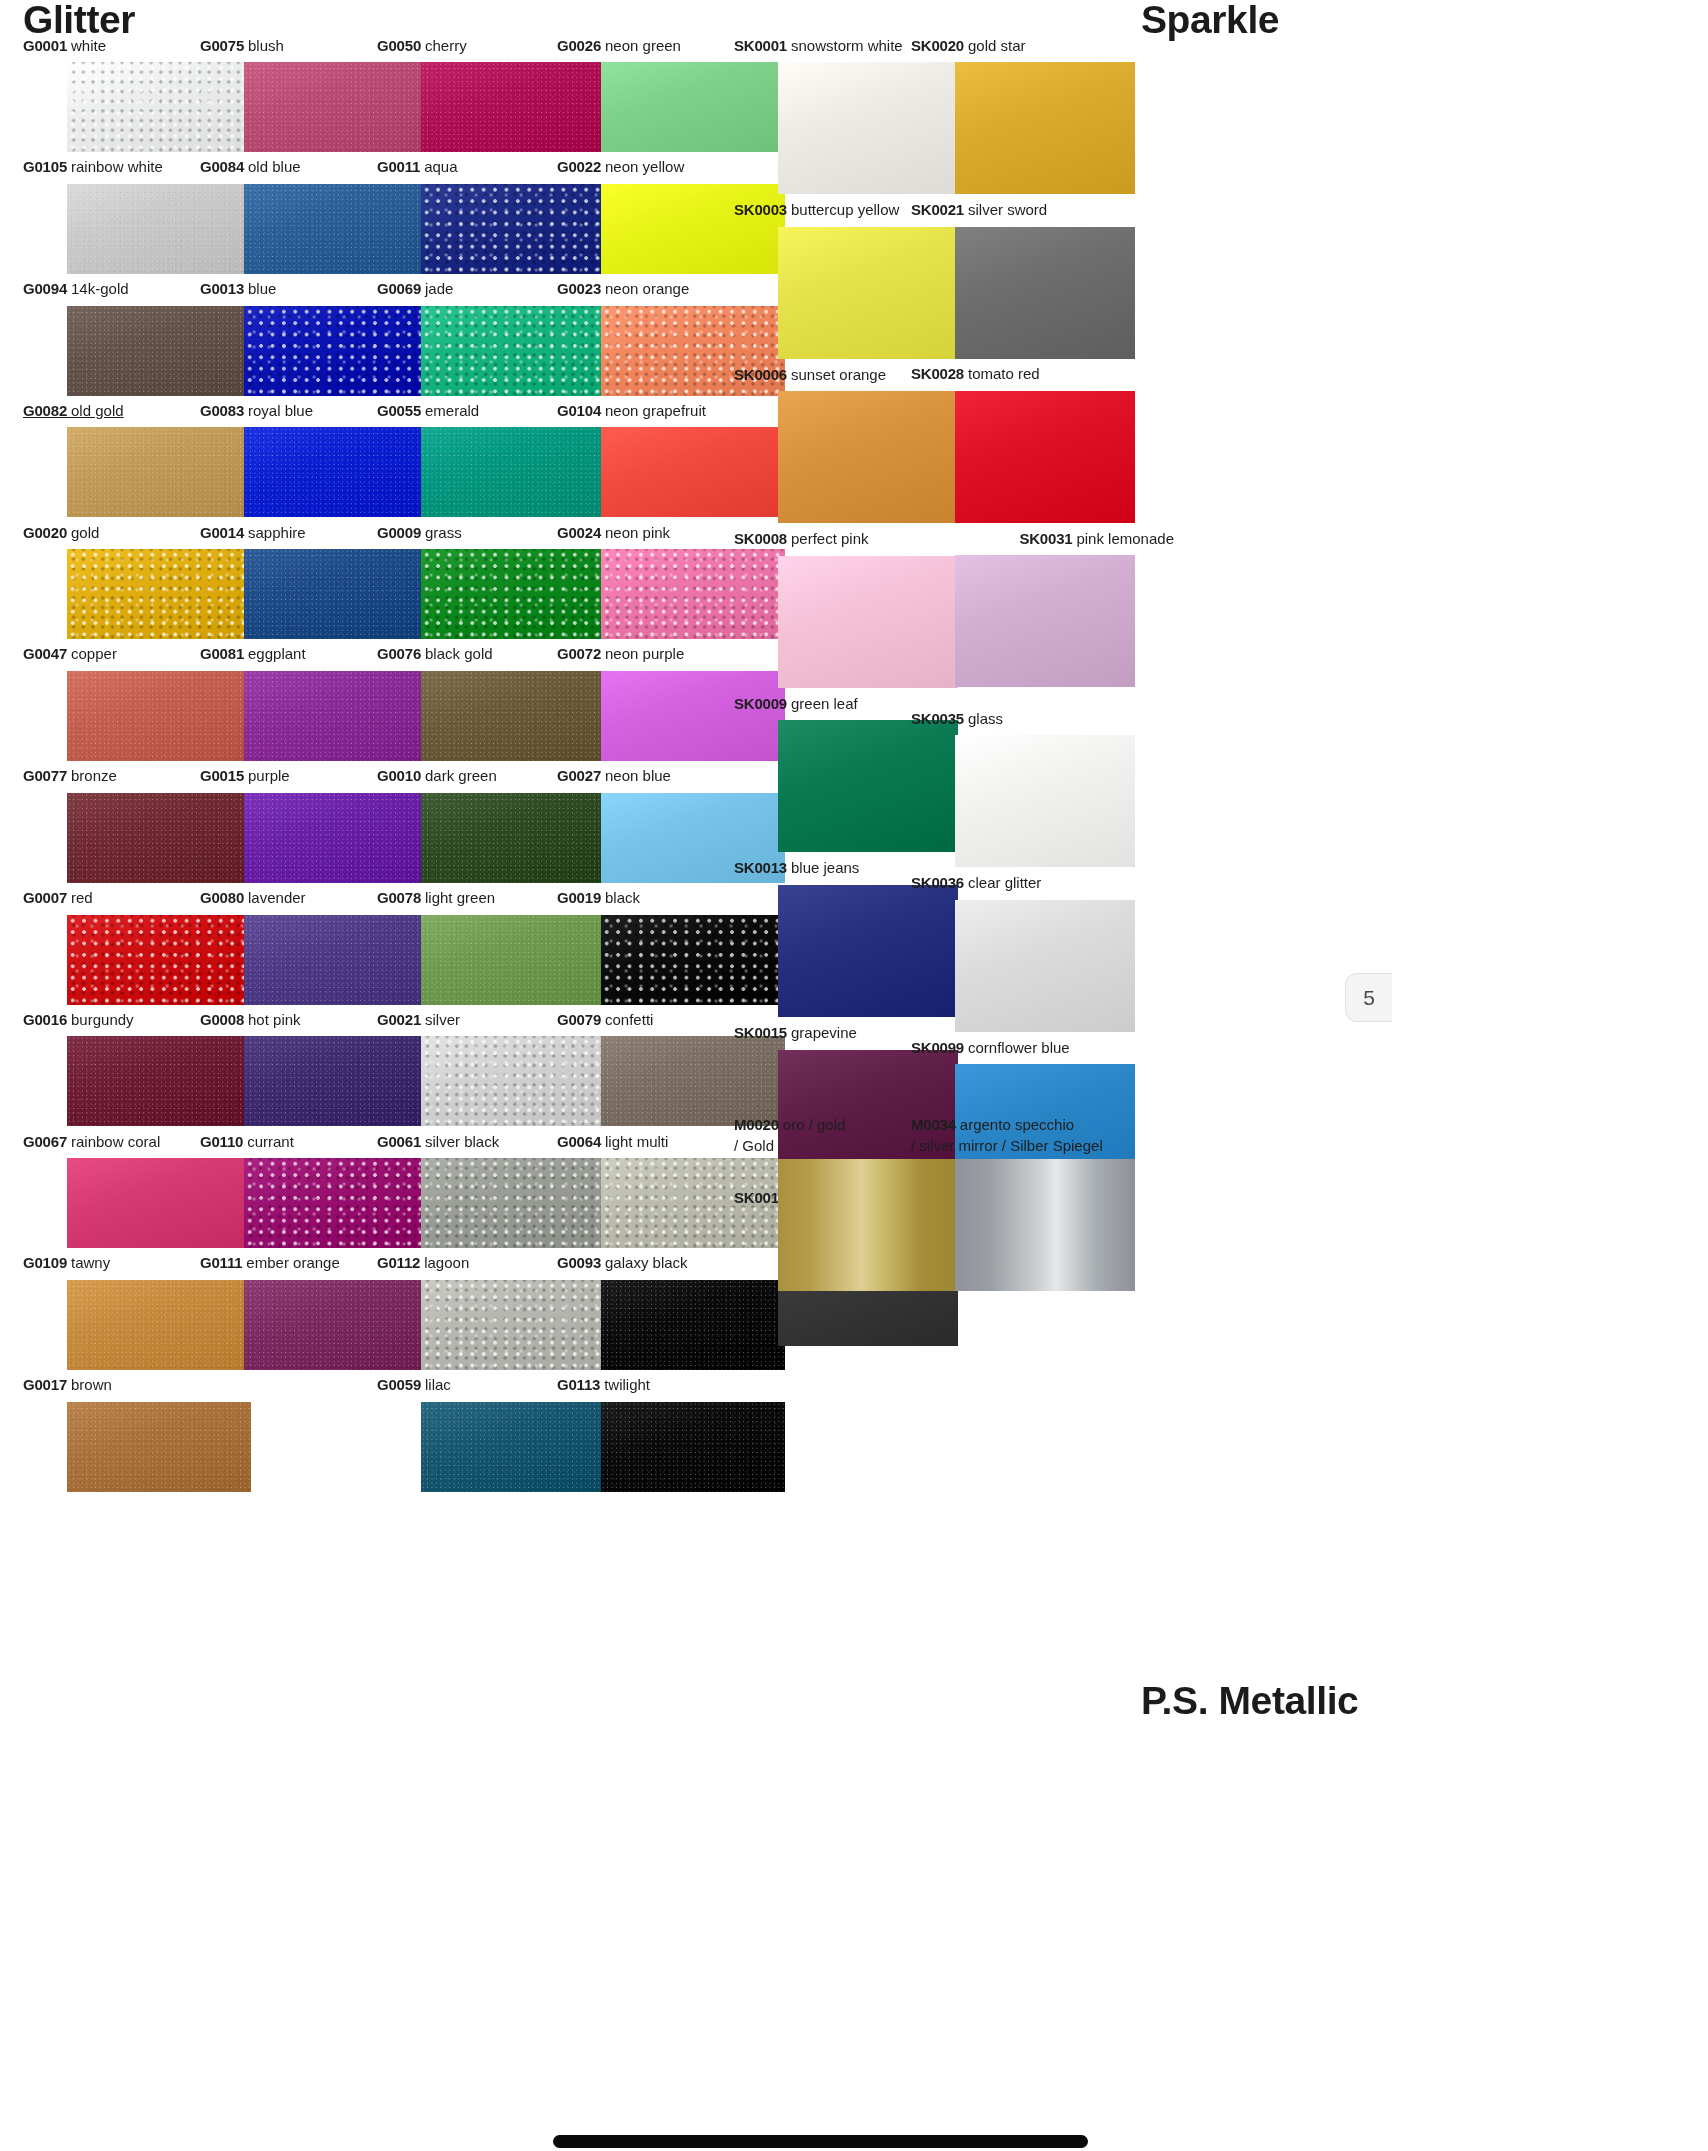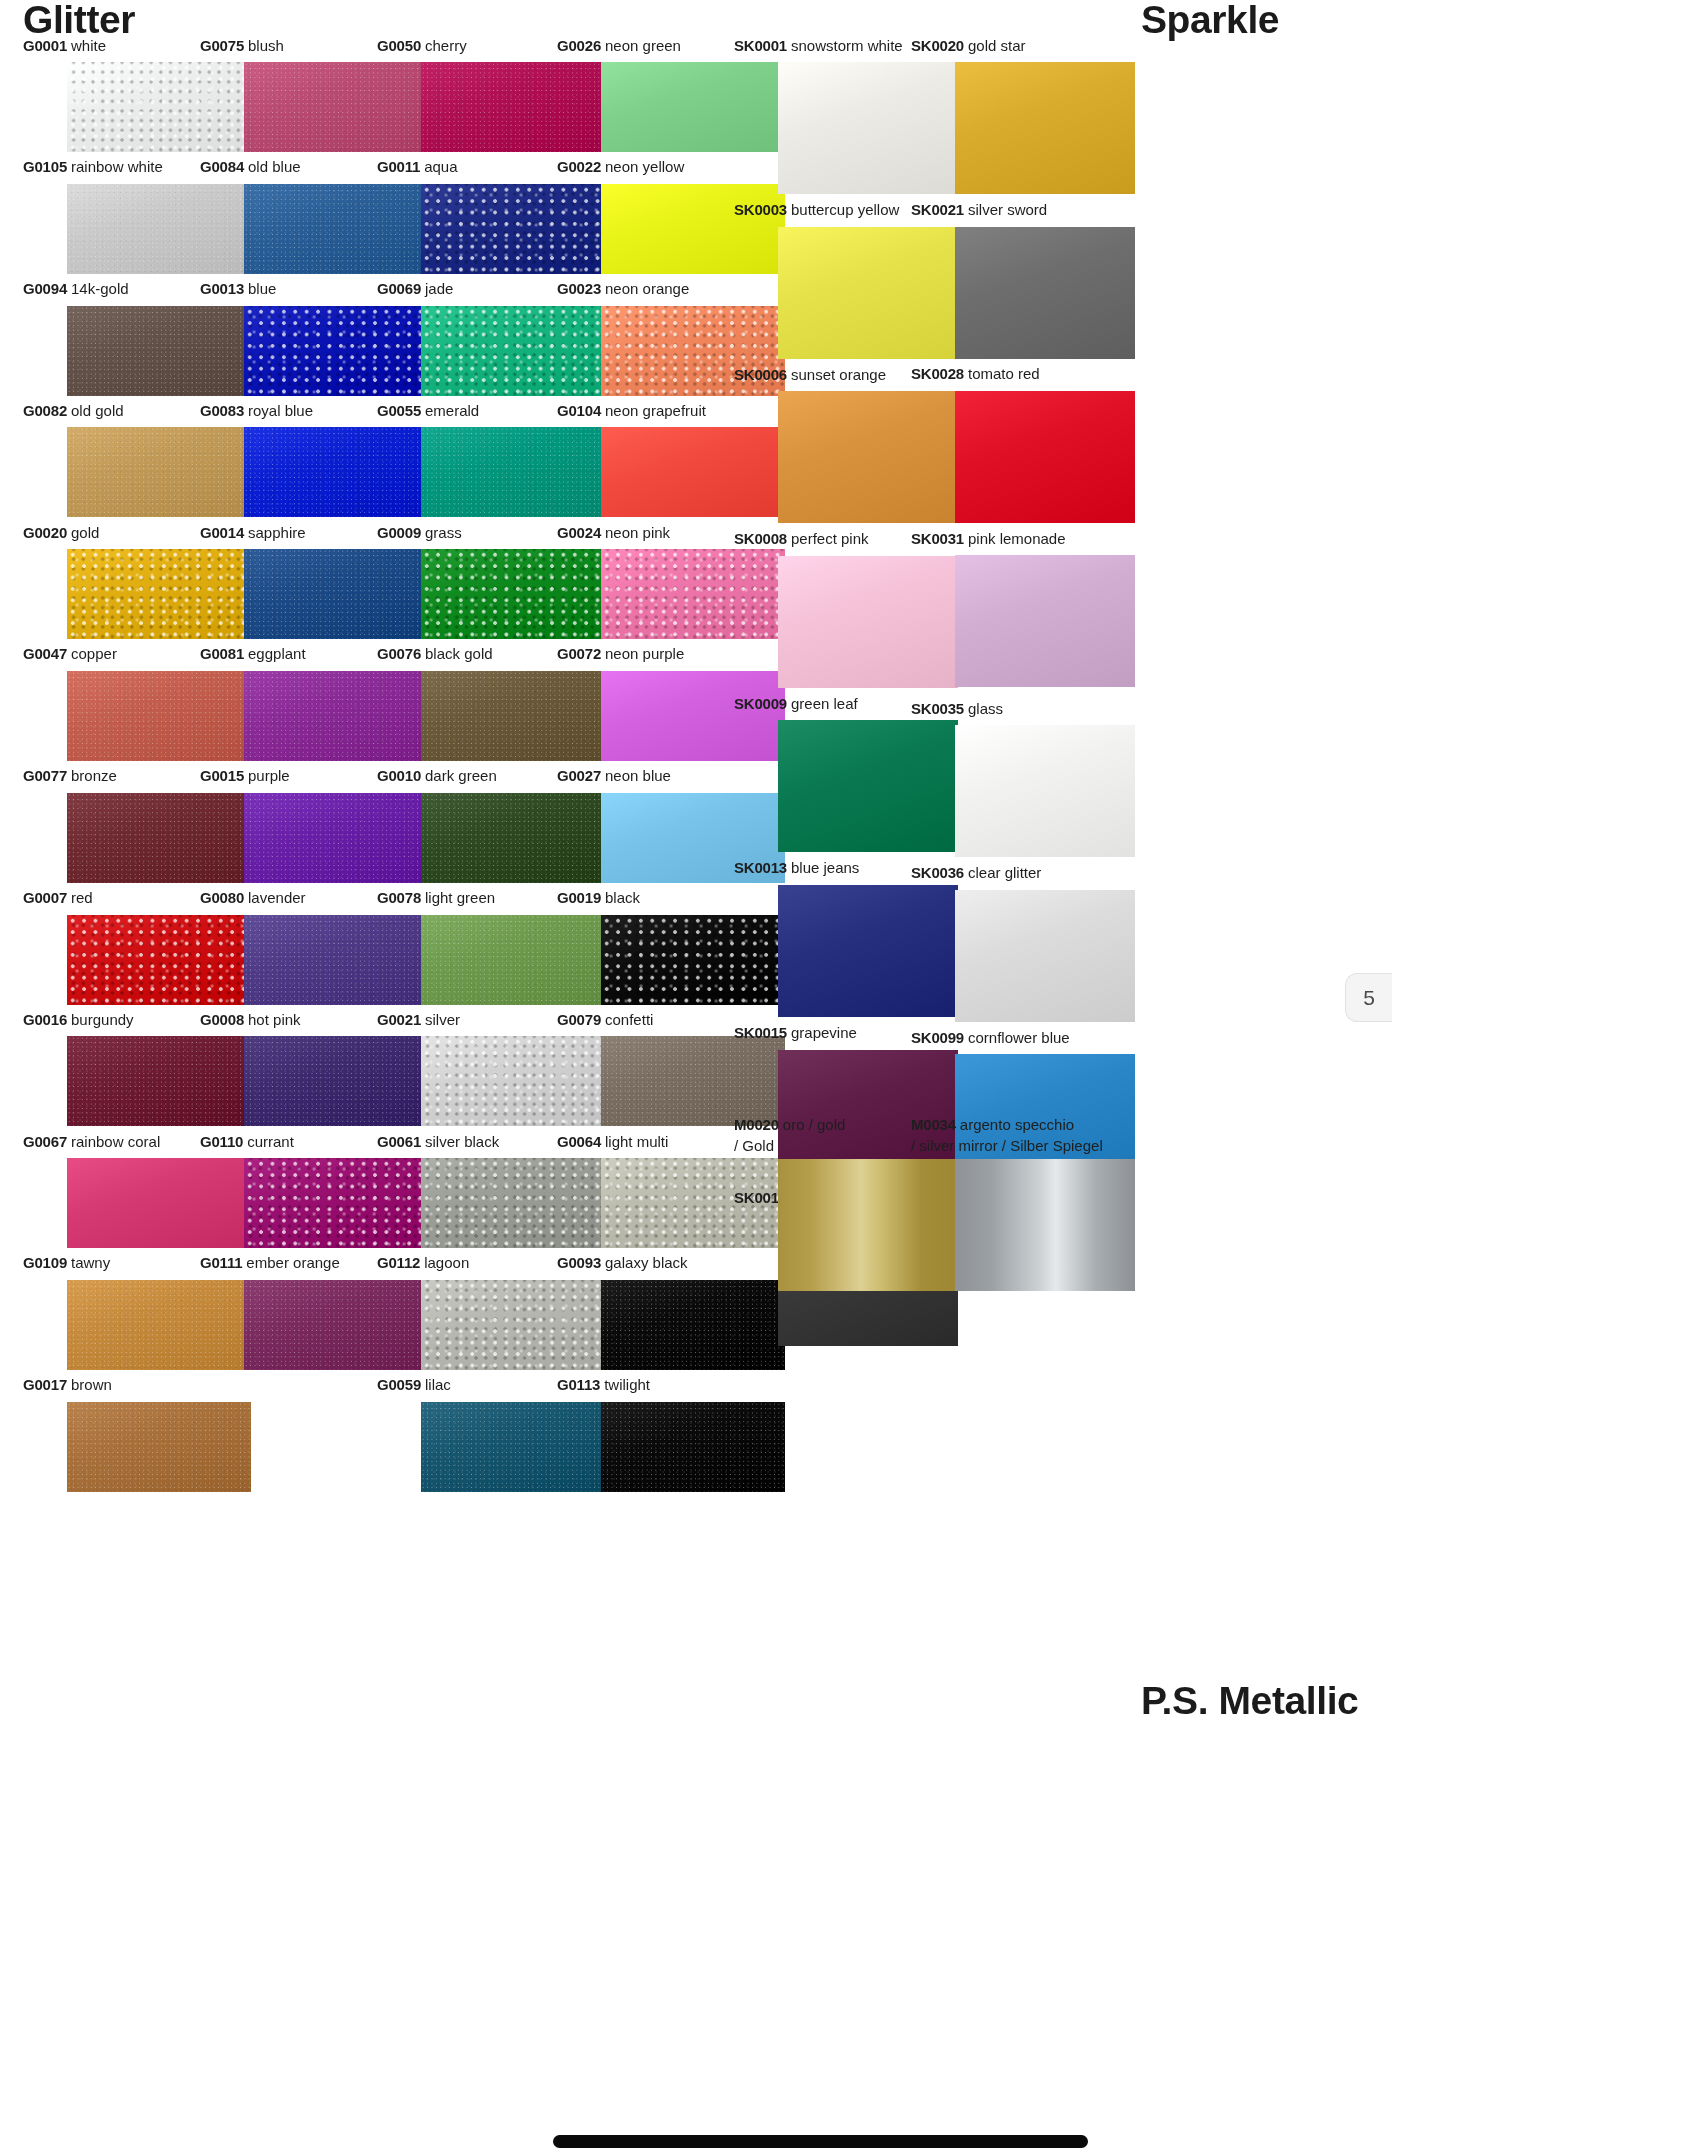--- a/index.html
+++ b/index.html
@@ -130,21 +130,21 @@
         <div class="swatch chunk" title="G0001 white" style="background: linear-gradient(160deg, rgb(254, 255, 255) 0%, rgb(236, 237, 237) 38%, rgb(220, 221, 221) 100%);"></div>
       </div>
       <div class="cell" style="margin-bottom: 1.8px;">
         <div class="cell-label"><span class="code">G0105 </span><span class="nm">rainbow white</span></div>
         <div class="swatch " title="G0105 rainbow white" style="background: linear-gradient(160deg, rgb(219, 219, 219) 0%, rgb(201, 201, 201) 38%, rgb(185, 185, 185) 100%);"></div>
       </div>
       <div class="cell" style="margin-bottom: 1.8px;">
         <div class="cell-label"><span class="code">G0094 </span><span class="nm">14k-gold</span></div>
         <div class="swatch " title="G0094 14k-gold" style="background: linear-gradient(160deg, rgb(117, 100, 92) 0%, rgb(99, 82, 74) 38%, rgb(83, 66, 58) 100%);"></div>
       </div>
-      <div class="cell" style="margin-bottom: 1.8px;">
+      <div class="cell" style="margin-bottom: 1.8px; text-decoration: underline;">
         <div class="cell-label"><span class="code">G0082 </span><span class="nm">old gold</span></div>
         <div class="swatch " title="G0082 old gold" style="background: linear-gradient(160deg, rgb(210, 172, 104) 0%, rgb(192, 154, 86) 38%, rgb(176, 138, 70) 100%);"></div>
       </div>
       <div class="cell" style="margin-bottom: 1.8px;">
         <div class="cell-label"><span class="code">G0020 </span><span class="nm">gold</span></div>
         <div class="swatch chunk" title="G0020 gold" style="background: linear-gradient(160deg, rgb(242, 192, 34) 0%, rgb(224, 174, 16) 38%, rgb(208, 158, 0) 100%);"></div>
       </div>
       <div class="cell" style="margin-bottom: 1.8px;">
         <div class="cell-label"><span class="code">G0047 </span><span class="nm">copper</span></div>
         <div class="swatch " title="G0047 copper" style="background: linear-gradient(160deg, rgb(213, 112, 96) 0%, rgb(195, 94, 78) 38%, rgb(179, 78, 62) 100%);"></div>
@@ -360,21 +360,21 @@
         <div class="swatch smooth sq" title="SK0020 gold star" style="background: linear-gradient(160deg, rgb(235, 190, 64) 0%, rgb(217, 172, 46) 38%, rgb(201, 156, 30) 100%);"></div>
       </div>
       <div class="cell" style="margin-bottom: 2px;">
         <div class="cell-label"><span class="code">SK0021 </span><span class="nm">silver sword</span></div>
         <div class="swatch smooth sq" title="SK0021 silver sword" style="background: linear-gradient(160deg, rgb(128, 128, 128) 0%, rgb(110, 110, 110) 38%, rgb(94, 94, 94) 100%);"></div>
       </div>
       <div class="cell" style="margin-bottom: 2.6px;">
         <div class="cell-label"><span class="code">SK0028 </span><span class="nm">tomato red</span></div>
         <div class="swatch smooth sq" title="SK0028 tomato red" style="background: linear-gradient(160deg, rgb(242, 34, 56) 0%, rgb(224, 16, 38) 38%, rgb(208, 0, 22) 100%);"></div>
       </div>
-      <div class="cell" style="margin-bottom: 8px;">
+      <div class="cell" style="margin-bottom: 18px; text-align: right;">
         <div class="cell-label"><span class="code">SK0031 </span><span class="nm">pink lemonade</span></div>
         <div class="swatch smooth sq" title="SK0031 pink lemonade" style="background: linear-gradient(160deg, rgb(228, 192, 228) 0%, rgb(210, 174, 210) 38%, rgb(194, 158, 194) 100%);"></div>
       </div>
       <div class="cell" style="margin-bottom: 2.6px;">
         <div class="cell-label"><span class="code">SK0035 </span><span class="nm">glass</span></div>
         <div class="swatch smooth sq" title="SK0035 glass" style="background: linear-gradient(160deg, rgb(255, 255, 255) 0%, rgb(242, 242, 240) 38%, rgb(226, 226, 224) 100%);"></div>
       </div>
       <div class="cell" style="margin-bottom: 2.6px;">
         <div class="cell-label"><span class="code">SK0036 </span><span class="nm">clear glitter</span></div>
         <div class="swatch smooth sq" title="SK0036 clear glitter" style="background: linear-gradient(160deg, rgb(238, 238, 238) 0%, rgb(220, 220, 220) 38%, rgb(204, 204, 204) 100%);"></div>

